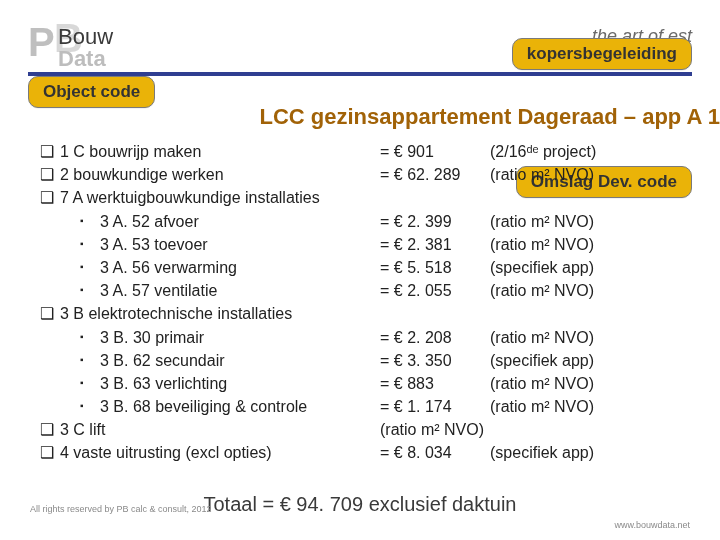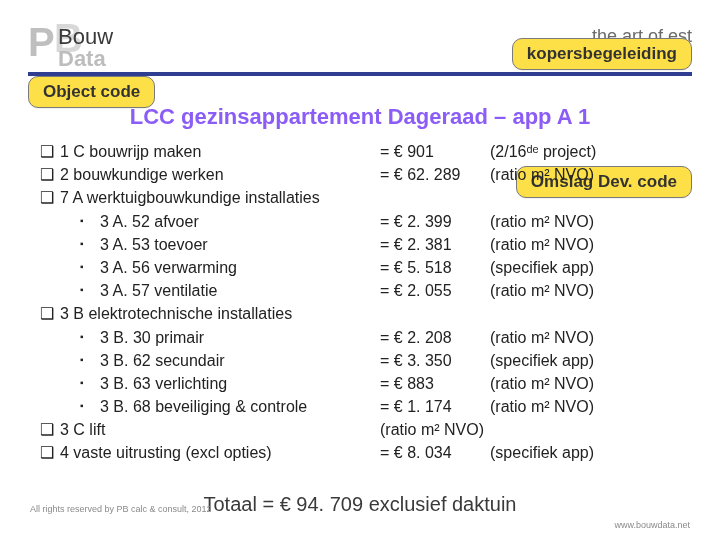--- a/index.html
+++ b/index.html
@@ -4,27 +4,27 @@
 <style>
   * { box-sizing: border-box; margin: 0; padding: 0; }
   html, body { width: 720px; height: 540px; font-family: Arial, Helvetica, sans-serif; background: #fff; color: #000; }
   .slide { position: relative; width: 720px; height: 540px; padding: 18px 28px 14px 28px; }
   .hdr { display: flex; align-items: flex-start; justify-content: space-between; }
   .logo-wrap { position: relative; width: 160px; height: 54px; }
   .logo-p { position: absolute; left: 0; top: 4px; font-size: 40px; font-weight: 900; color: #bfbfbf; line-height: 1; }
   .logo-b { position: absolute; left: 26px; top: 0; font-size: 40px; font-weight: 900; color: #d8d8d8; line-height: 1; }
   .logo-top { position: absolute; left: 30px; top: 6px; font-size: 22px; font-weight: 400; color: #3a3a3a; }
   .logo-bot { position: absolute; left: 30px; top: 28px; font-size: 22px; font-weight: 700; color: #bdbdbd; }
-  .tag { font-size: 18px; color: #6a6a6a; margin-top: 8px; white-space: nowrap; }
-  .callout { position: absolute; background: #fde047; border: 1.5px solid #7a7a7a; border-radius: 10px; padding: 5px 14px; font-size: 17px; font-weight: 700; color: #333; box-shadow: 0 1px 0 rgba(0,0,0,.05); }
+  .tag { font-size: 18px; color: #6a6a6a; margin-top: 8px; white-space: nowrap; font-style: italic; }
+  .callout { position: absolute; background: #eab308; border: 1.5px solid #7a7a7a; border-radius: 10px; padding: 5px 14px; font-size: 17px; font-weight: 700; color: #333; box-shadow: 0 1px 0 rgba(0,0,0,.05); }
   .callout.c1 { left: 28px; top: 76px; }
   .callout.c2 { right: 28px; top: 38px; }
   .callout.c3 { right: 28px; top: 166px; }
   .rule { position: absolute; left: 28px; right: 28px; top: 72px; height: 4px; background: #2f3e91; }
-  .title { position: absolute; left: 0; right: 0; top: 104px; text-align: center; font-size: 22px; font-weight: 700; color: #8b5cf6; }
+  .title { position: absolute; left: 0; right: 0; top: 104px; text-align: right; font-size: 22px; font-weight: 700; color: #a16207; }
   .content { position: absolute; left: 40px; right: 30px; top: 140px; font-size: 16px; line-height: 1.45; color: #222; }
   .row { display: flex; align-items: flex-start; }
   .col-left { flex: 0 0 340px; }
   .col-mid  { flex: 0 0 110px; white-space: nowrap; }
   .col-right{ flex: 1; white-space: nowrap; }
   .b1 { display: flex; }
   .b1 .glyph { width: 20px; flex: 0 0 20px; font-family: 'Segoe UI Symbol','Arial Unicode MS',Arial; }
   .b2 { display: flex; padding-left: 40px; }
   .b2 .glyph { width: 20px; flex: 0 0 20px; font-family: 'Segoe UI Symbol','Arial Unicode MS',Arial; font-size: 10px; padding-top: 4px; }
   .total { position: absolute; left: 0; right: 0; bottom: 24px; text-align: center; font-size: 20px; font-weight: 400; color: #3a3a3a; }

